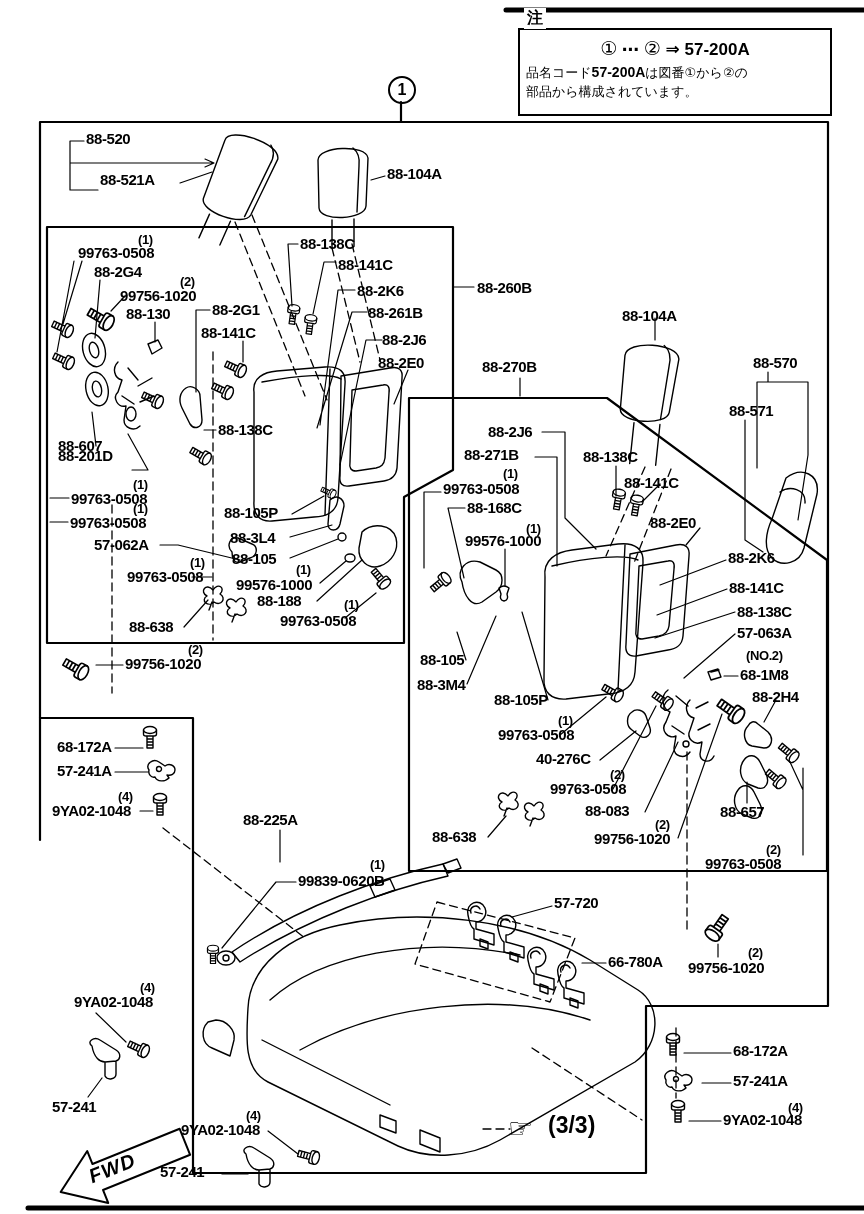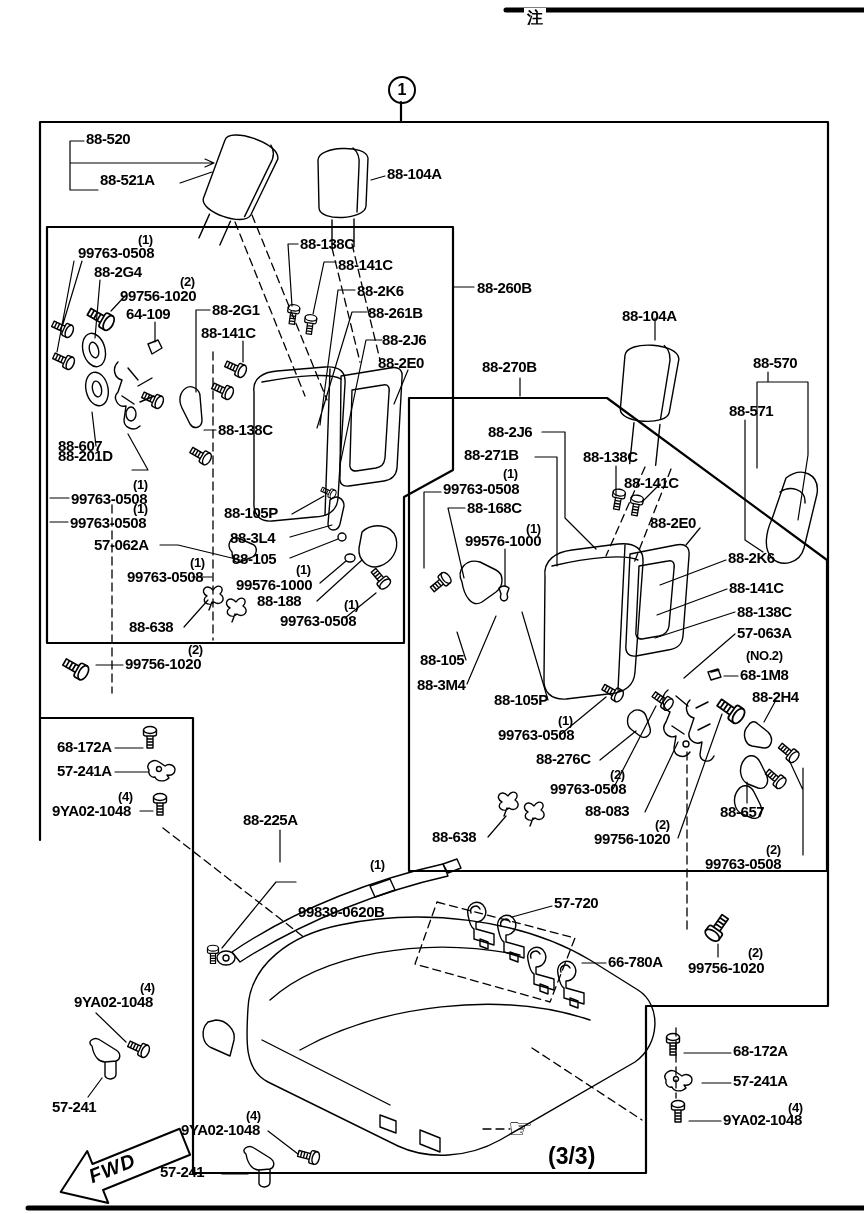--- a/index.html
+++ b/index.html
@@ -13,21 +13,21 @@
          border-radius:50%;text-align:center;font-weight:bold;font-size:16px;line-height:24px;z-index:3;}
   .notebox{position:absolute;left:518px;top:28px;width:310px;height:84px;border:2.5px solid #000;
            background:#fff;z-index:2;}
   .notetag{position:absolute;left:524px;top:8px;background:#fff;padding:0 3px;
            font-weight:bold;font-size:16px;z-index:3;}
   .noteline1{margin-top:7px;text-align:center;font-weight:bold;font-size:17px;}
   .noteline1 .cd{font-size:19px;font-weight:normal;}
   .notebody{margin:2px 6px 0 6px;font-size:13px;line-height:1.45;}
   .notebody b{font-size:14px;}
   .hand{position:absolute;left:508px;top:1112px;font-size:28px;z-index:3;}
-  .pageref{position:absolute;left:548px;top:1112px;font-weight:bold;font-size:23px;z-index:3;margin-top:31px;}
+  .pageref{position:absolute;left:548px;top:1112px;font-weight:bold;font-size:23px;z-index:3;}
   .fwdtxt{position:absolute;left:88px;top:1157px;font-weight:bold;font-style:italic;font-size:20px;
           transform:rotate(-22deg);letter-spacing:1px;z-index:3;}
 </style>
 </head>
 <body>
 
 <div class="page">
 
 <svg class="art" width="864" height="1214" viewBox="0 0 864 1214" style="fill:none;stroke:#000;stroke-linecap:round;stroke-linejoin:round;">
   <defs>
@@ -227,36 +227,49 @@
     <use href="#clampA" transform="translate(680,1082)"></use>
     <use href="#bkt" transform="translate(108,1060)"></use>
     <use href="#bkt" transform="translate(262,1168)"></use>
 
     <g transform="rotate(-22 120 1168)" stroke-width="2">
       <path d="M56,1168 L96,1140 L96,1154 L190,1154 L190,1182 L96,1182 L96,1196 Z"></path>
     </g>
   </g>
 </svg>
 
+<div class="notebox">
+  <div class="noteline1">
+    <span class="cd">①</span>
+    <span>⋯</span>
+    <span class="cd">②</span>
+    <span>⇒</span>
+    <span>57-200A</span>
+  </div>
+  <div class="notebody">
+    <span>品名コード</span><b>57-200A</b><span>は図番①から②の</span><br>
+    <span>部品から構成されています。</span>
+  </div>
+</div>
 <div class="notetag">注</div>
 
 <div class="circ1">1</div>
 <div class="hand">☞</div>
 <div class="pageref">(3/3)</div>
 <div class="fwdtxt">FWD</div>
 
 <div class="lbl" style="left:86px;top:131px">88-520</div>
 <div class="lbl" style="left:100px;top:172px">88-521A</div>
 <div class="lbl" style="left:387px;top:166px">88-104A</div>
 <div class="lbl qty" style="left:138px;top:233px">(1)</div>
 <div class="lbl" style="left:78px;top:245px">99763-0508</div>
 <div class="lbl" style="left:94px;top:264px">88-2G4</div>
 <div class="lbl qty" style="left:180px;top:275px">(2)</div>
 <div class="lbl" style="left:120px;top:288px">99756-1020</div>
-<div class="lbl" style="left:126px;top:306px">64-109</div>
+<div class="lbl" style="left:126px;top:306px">88-130</div>
 <div class="lbl" style="left:212px;top:302px">88-2G1</div>
 <div class="lbl" style="left:201px;top:325px">88-141C</div>
 <div class="lbl" style="left:300px;top:236px">88-138C</div>
 <div class="lbl" style="left:338px;top:257px">88-141C</div>
 <div class="lbl" style="left:357px;top:283px">88-2K6</div>
 <div class="lbl" style="left:477px;top:280px">88-260B</div>
 <div class="lbl" style="left:368px;top:305px">88-261B</div>
 <div class="lbl" style="left:382px;top:332px">88-2J6</div>
 <div class="lbl" style="left:378px;top:355px">88-2E0</div>
 <div class="lbl" style="left:218px;top:422px">88-138C</div>
@@ -299,37 +312,37 @@
 <div class="lbl" style="left:737px;top:604px">88-138C</div>
 <div class="lbl" style="left:737px;top:625px">57-063A</div>
 <div class="lbl qty" style="left:746px;top:649px">(NO.2)</div>
 <div class="lbl" style="left:740px;top:667px">68-1M8</div>
 <div class="lbl" style="left:752px;top:689px">88-2H4</div>
 <div class="lbl" style="left:420px;top:652px">88-105</div>
 <div class="lbl" style="left:417px;top:677px">88-3M4</div>
 <div class="lbl" style="left:494px;top:692px">88-105P</div>
 <div class="lbl qty" style="left:558px;top:714px">(1)</div>
 <div class="lbl" style="left:498px;top:727px">99763-0508</div>
-<div class="lbl" style="left:536px;top:751px">88-276C</div>
+<div class="lbl" style="left:536px;top:751px">40-276C</div>
 <div class="lbl qty" style="left:610px;top:768px">(2)</div>
 <div class="lbl" style="left:550px;top:781px">99763-0508</div>
 <div class="lbl" style="left:585px;top:803px">88-083</div>
 <div class="lbl qty" style="left:655px;top:818px">(2)</div>
 <div class="lbl" style="left:594px;top:831px">99756-1020</div>
 <div class="lbl" style="left:720px;top:804px">88-657</div>
 <div class="lbl" style="left:432px;top:829px">88-638</div>
 <div class="lbl qty" style="left:766px;top:843px">(2)</div>
 <div class="lbl" style="left:705px;top:856px">99763-0508</div>
 <div class="lbl" style="left:57px;top:739px">68-172A</div>
 <div class="lbl" style="left:57px;top:763px">57-241A</div>
 <div class="lbl qty" style="left:118px;top:790px">(4)</div>
 <div class="lbl" style="left:52px;top:803px">9YA02-1048</div>
 <div class="lbl" style="left:243px;top:812px">88-225A</div>
 <div class="lbl qty" style="left:370px;top:858px">(1)</div>
-<div class="lbl" style="left:298px;top:904px">99839-0620B</div>
+<div class="lbl" style="left:298px;top:873px">99839-0620B</div>
 <div class="lbl" style="left:554px;top:895px">57-720</div>
 <div class="lbl" style="left:608px;top:954px">66-780A</div>
 <div class="lbl qty" style="left:748px;top:946px">(2)</div>
 <div class="lbl" style="left:688px;top:960px">99756-1020</div>
 <div class="lbl qty" style="left:140px;top:981px">(4)</div>
 <div class="lbl" style="left:74px;top:994px">9YA02-1048</div>
 <div class="lbl" style="left:52px;top:1099px">57-241</div>
 <div class="lbl qty" style="left:246px;top:1109px">(4)</div>
 <div class="lbl" style="left:181px;top:1122px">9YA02-1048</div>
 <div class="lbl" style="left:160px;top:1164px">57-241</div>

